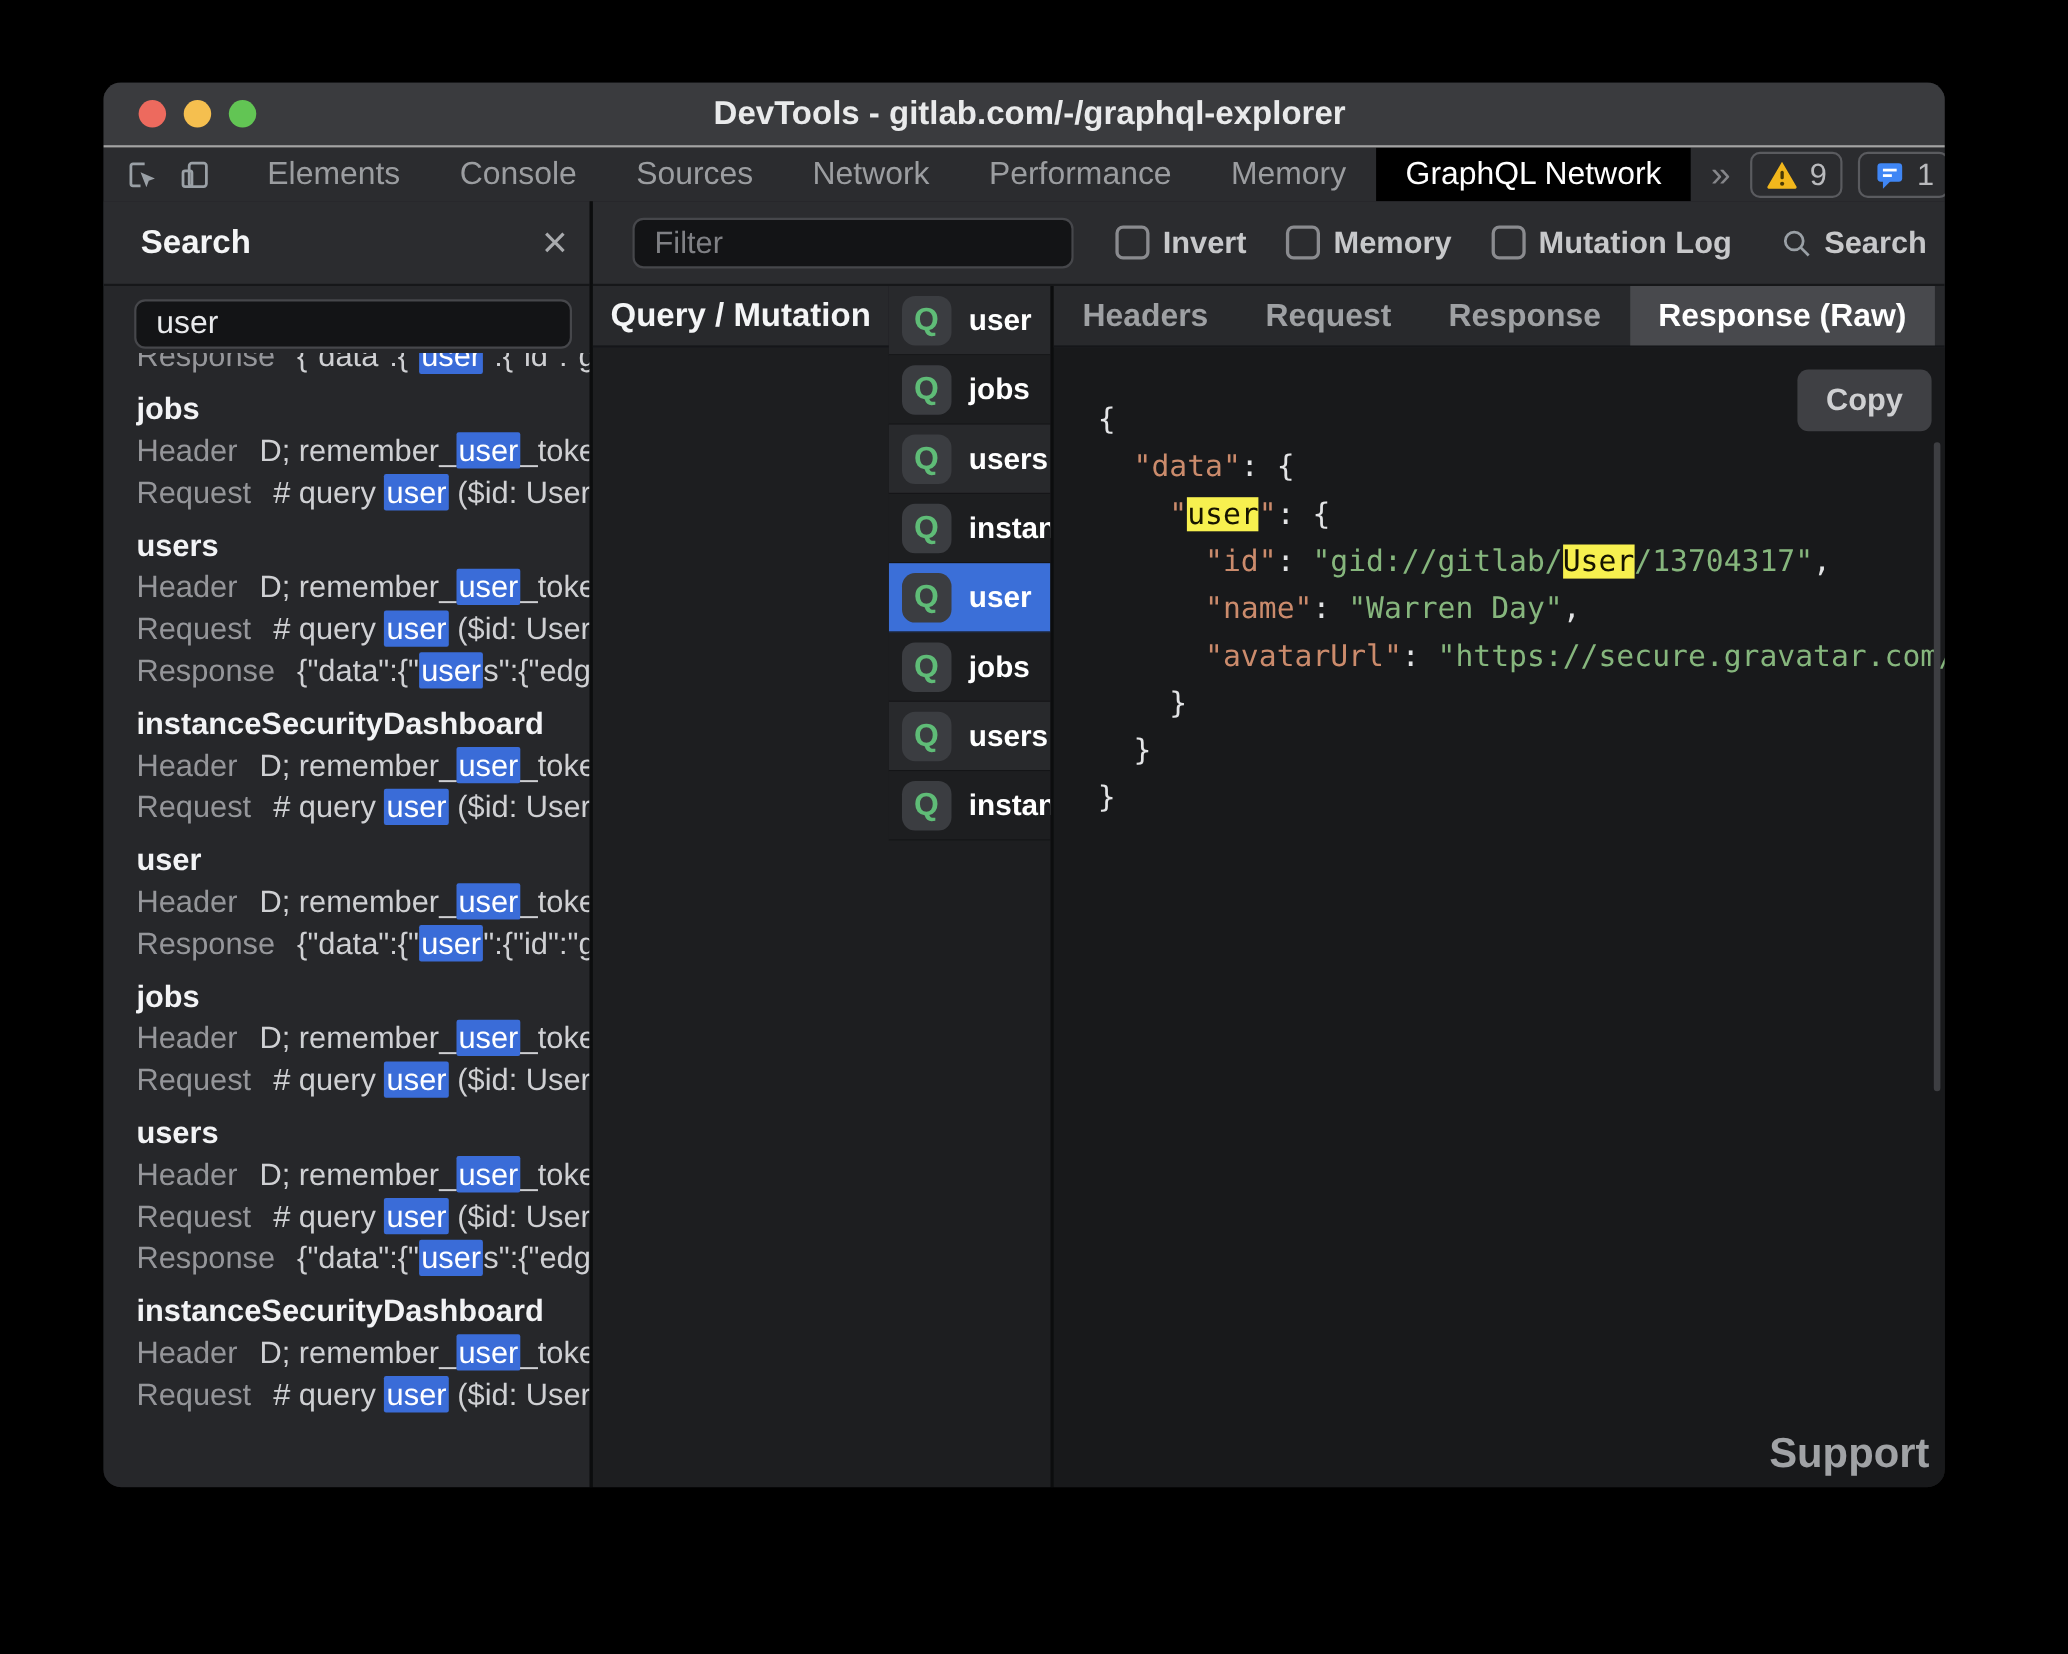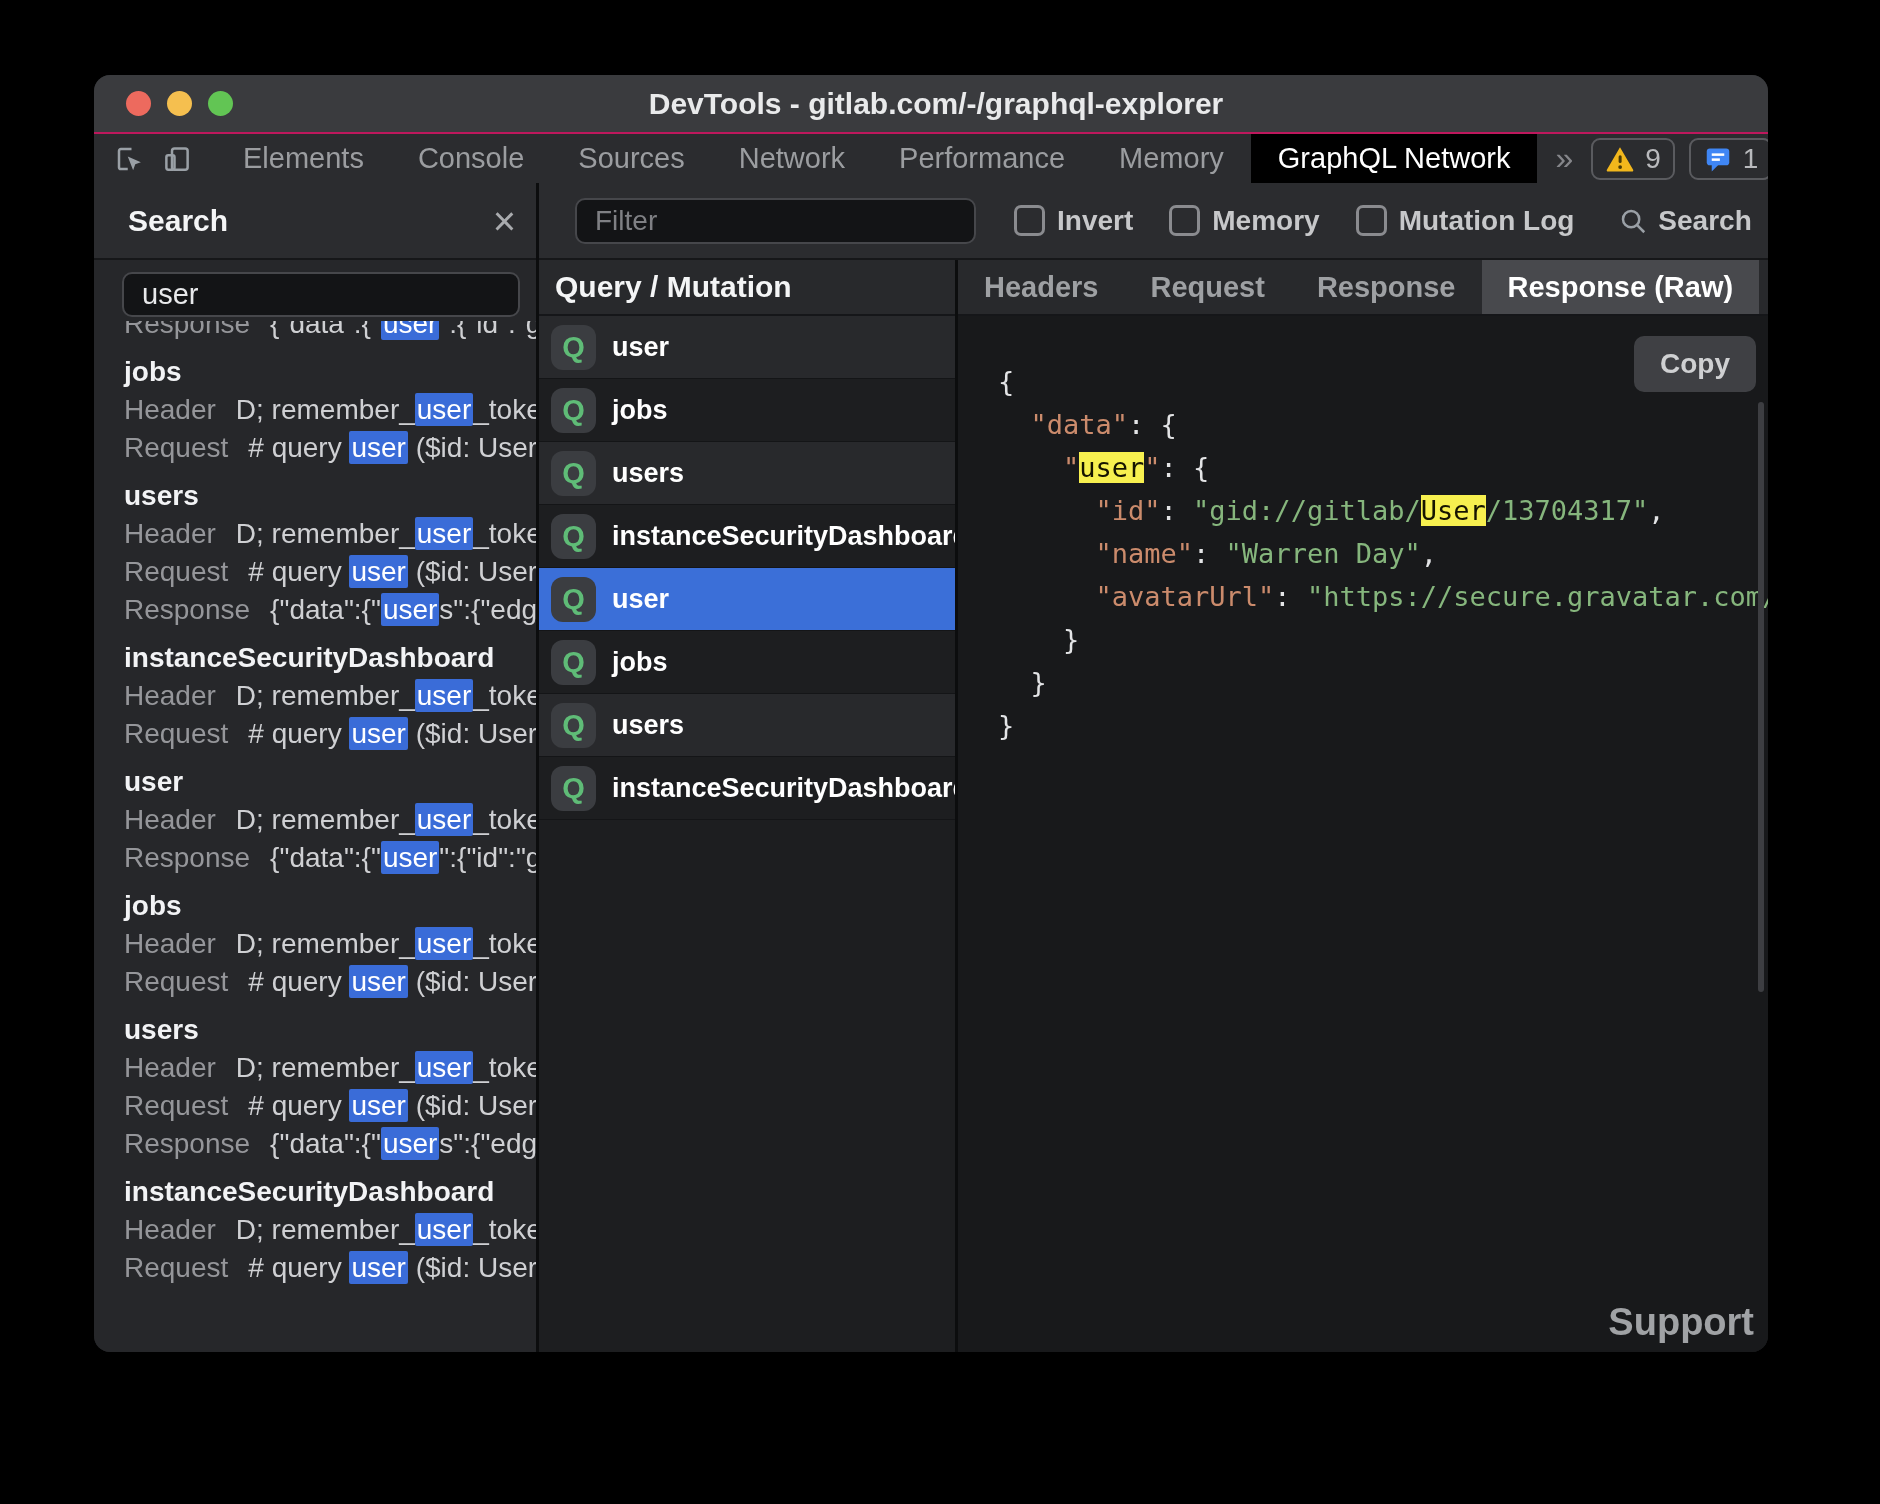--- a/index.html
+++ b/index.html
@@ -11,21 +11,21 @@
   }
   .window {
     position:absolute; left:94px; top:75px; width:1674px; height:1277px;
     background:#1d1e20; border-radius:16px; overflow:hidden;
     display:flex; flex-direction:column;
   }
   
   .titlebar {
     height:57px; flex:0 0 auto; background:#3a3b3e;
     display:flex; align-items:center; justify-content:center;
-    position:relative; border-bottom:2px solid #be185d;padding-left:10px;
+    position:relative; border-bottom:2px solid #a3a3a3;padding-left:10px;
   }
   .traffic { position:absolute; left:32px; top:0; height:100%; display:flex; align-items:center; gap:16px; }
   .light { width:25px; height:25px; border-radius:50%; }
   .light.red    { background:var(--traffic-red); }
   .light.yellow { background:var(--traffic-yellow); }
   .light.green  { background:var(--traffic-green); }
   .title-text { color:#e9eaeb; font-size:30px; font-weight:bold; }
 
   
   .tabstrip { height:49px; flex:0 0 auto; background:#2b2c2f; display:flex; align-items:stretch;justify-content:space-between; }
@@ -80,21 +80,21 @@
     height:75px; flex:0 0 auto; background:#2b2c2f; border-bottom:2px solid #161719;
     display:flex; align-items:center; padding:0 24px 0 14px; gap:22px;
   }
   .filter-bar .text-input { width:477px; height:46px; font-size:28px; }
   .checks { display:flex; align-items:center; gap:36px; margin-left:16px; }
   .cb-group { display:flex; align-items:center; gap:12px; color:#c7c8ca; font-size:28px; font-weight:600; white-space:nowrap; }
   .checkbox { width:25px; height:25px; border:3px solid #8a8b8f; border-radius:7px; background:transparent; flex:0 0 auto; }
   .search-group { display:flex; align-items:center; gap:10px; color:#c7c8ca; font-size:28px; font-weight:600; margin-left:22px; }
 
   .panels { flex:1; display:flex; min-height:0; }
-  .query-panel { width:416px; flex:0 0 auto; background:#1d1e20; display:flex; flex-direction:column; min-width:0; }
+  .query-panel { width:416px; flex:0 0 auto; background:#1d1e20; display:flex; min-width:0; }
   .panel-header {
     height:54px; flex:0 0 auto; background:#28292c; border-bottom:2px solid #151619;
     display:flex; align-items:center; padding:0 16px;
     color:#f4f5f6; font-weight:bold; font-size:30px;
   }
   .qrow {
     height:62px; flex:0 0 auto; display:flex; align-items:center; gap:16px;
     padding:0 12px; background:#28292c; border-bottom:1px solid #141517;
     overflow:hidden;
   }

